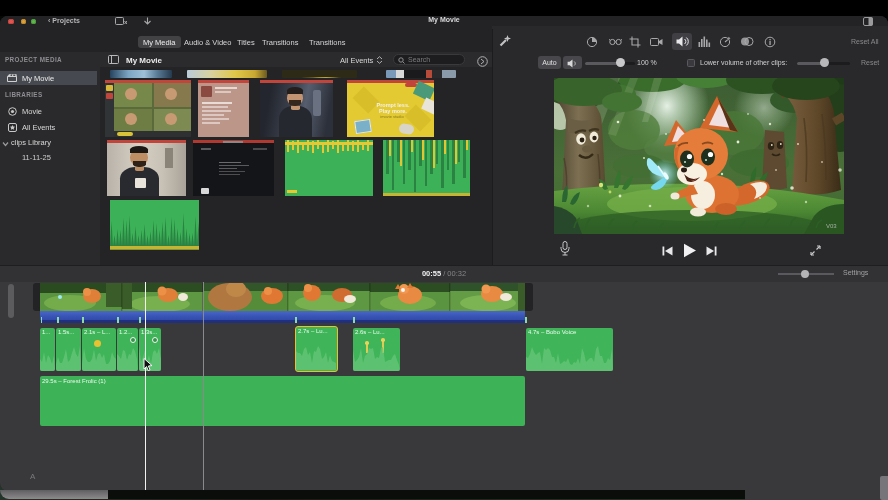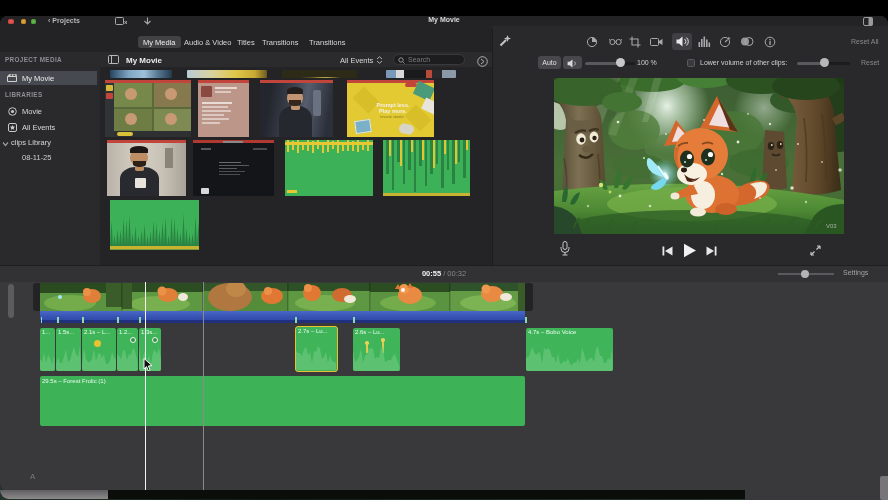--- a/index.html
+++ b/index.html
@@ -87,21 +87,21 @@
       <div class="abs" style="left:22px;top:55px;color:#d8d8d8;">Movie</div>
       <svg class="abs" style="left:8px;top:71px;" width="9" height="9" viewBox="0 0 9 9">
           <rect x="0.5" y="0.5" width="8" height="8" rx="1.5" fill="none" stroke="#c8c8c8"></rect>
           <path d="M4.5 2 l0.8 1.6 1.8 .2 -1.3 1.2 .35 1.8 -1.65 -.9 -1.65 .9 .35-1.8 -1.3-1.2 1.8-.2z" fill="#c8c8c8"></path>
         </svg>
       <div class="abs" style="left:22px;top:71px;color:#d8d8d8;">All Events</div>
       <svg class="abs" style="left:2px;top:89px;" width="7" height="6" viewBox="0 0 7 6">
           <path d="M1 1.5 l2.5 3 2.5-3" stroke="#9a9a9c" fill="none" stroke-width="1.2"></path>
         </svg>
       <div class="abs" style="left:11px;top:86px;color:#d8d8d8;">clips Library</div>
-      <div class="abs" style="left:22px;top:101px;color:#cfcfcf;">08-11-25</div>
+      <div class="abs" style="left:22px;top:101px;color:#cfcfcf;">11-11-25</div>
     </div>
     <div id="browser">
       <div id="bheader">
         <svg class="abs" style="left:8px;top:3px;" width="11" height="9" viewBox="0 0 11 9">
             <rect x="0.5" y="0.5" width="10" height="8" rx="1" fill="none" stroke="#b8b8ba"></rect>
             <line x1="3.5" y1="0.5" x2="3.5" y2="8.5" stroke="#b8b8ba"></line>
           </svg>
         <div class="abs" style="left:26px;top:3.5px;color:#ececec;font-size:8px;font-weight:bold;">My Movie</div>
         <div class="abs" style="left:240px;top:4px;color:#d8d8d8;font-size:7.5px;">All Events</div>
         <svg class="abs" style="left:276px;top:4px;" width="7" height="8" viewBox="0 0 7 8">

